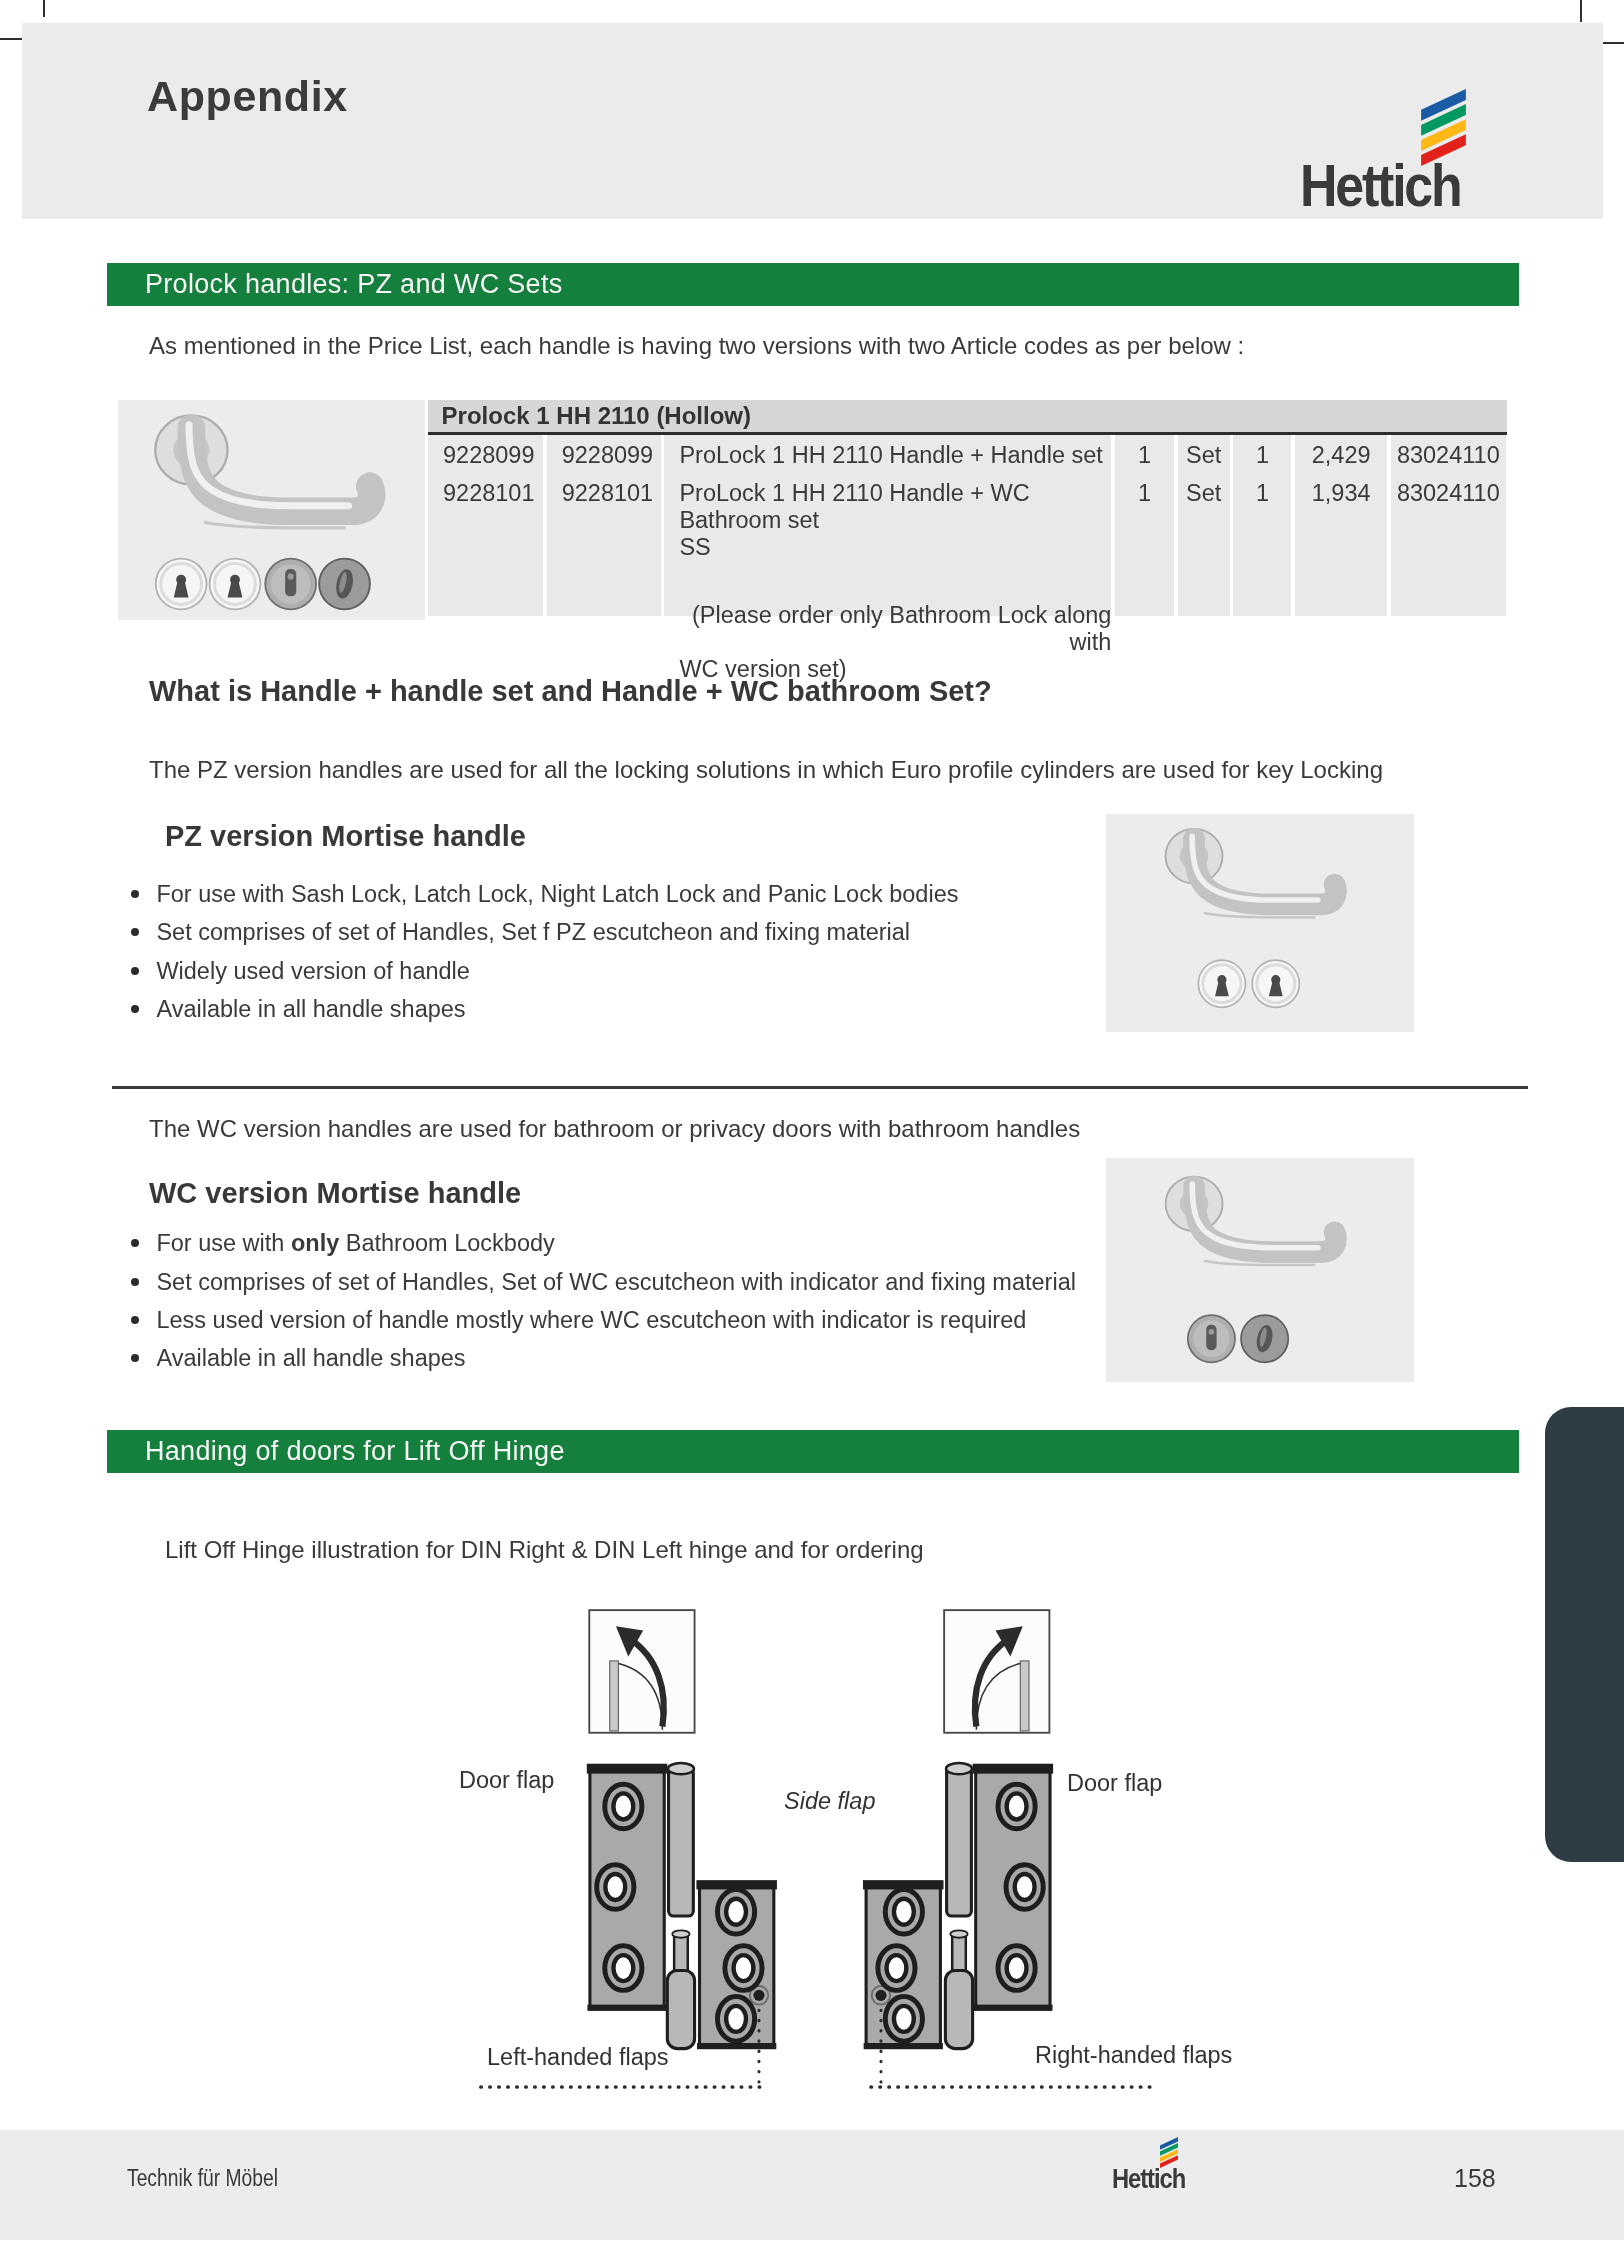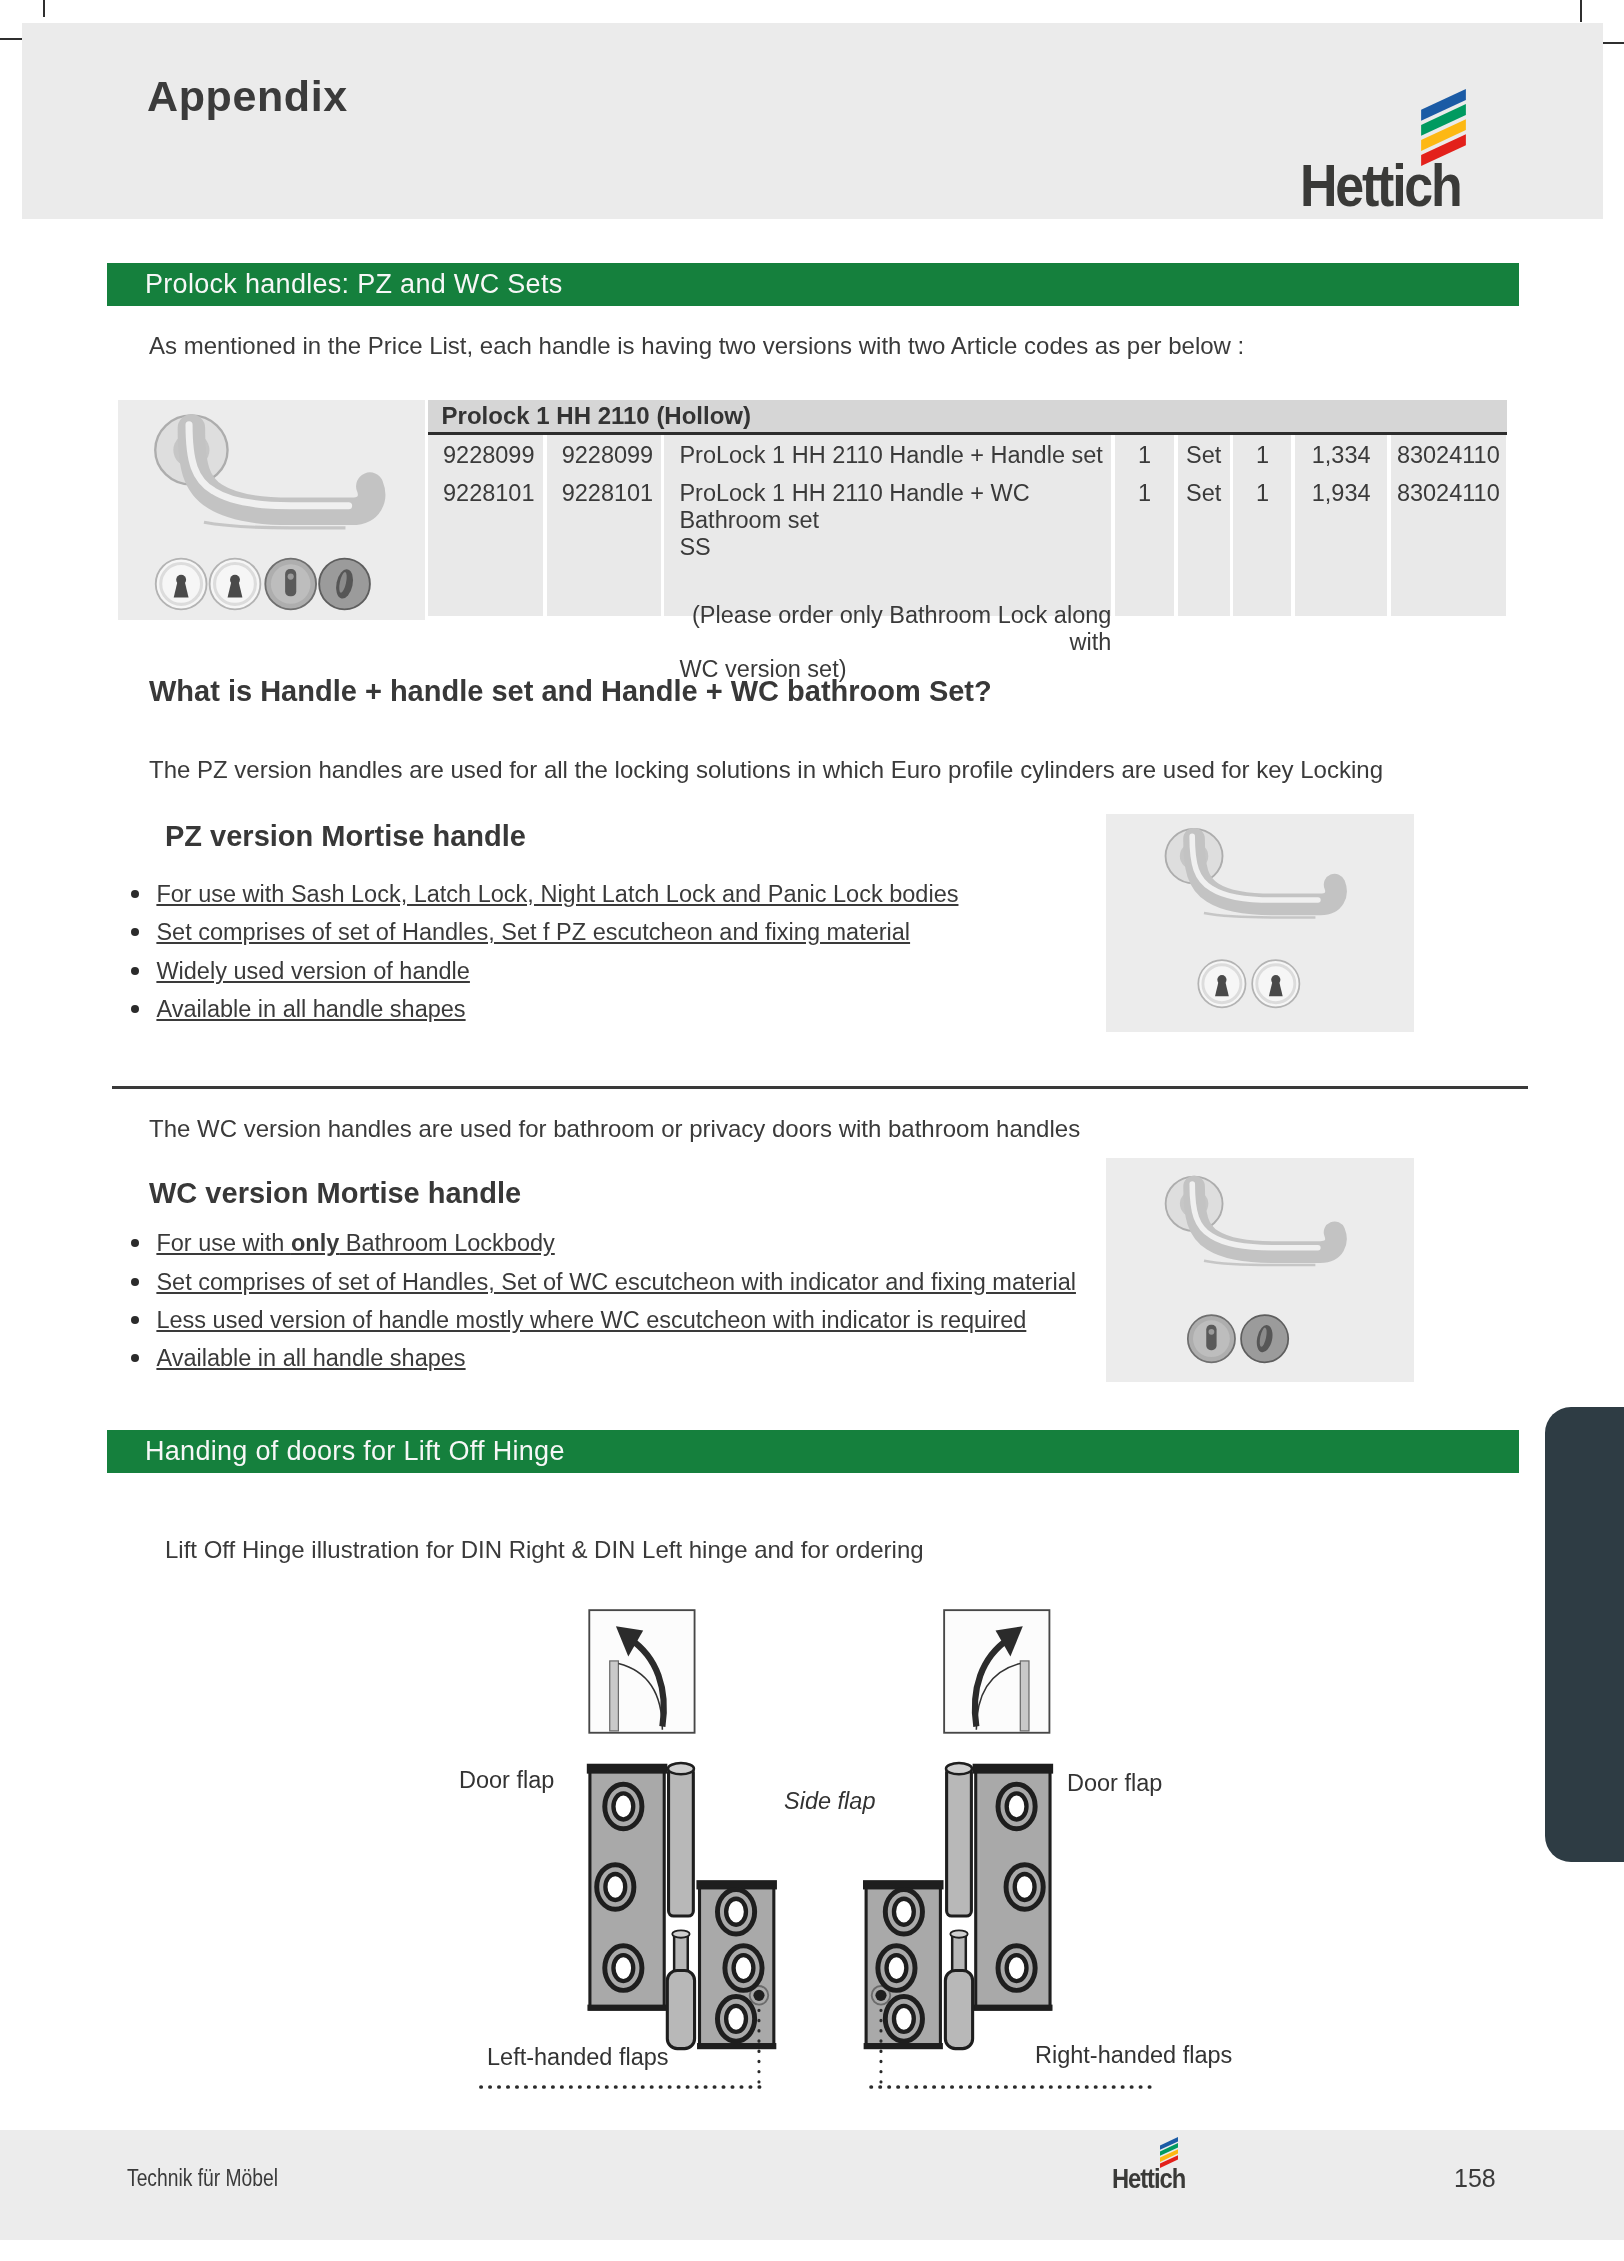--- a/index.html
+++ b/index.html
@@ -7,21 +7,21 @@
         font-family:"Liberation Sans",sans-serif;color:#3a3a3a;}
   .abs{position:absolute;}
   .mark{position:absolute;background:#2f2f2f;}
   .txt{font-size:24px;line-height:1.3;color:#3a3a3a;}
   .h-band{left:22px;top:23px;width:1581px;height:196px;background:#ebebeb;}
   .page-title{left:147px;top:72px;font-size:43px;font-weight:bold;color:#3b3b3b;letter-spacing:0.6px;}
   .banner{left:107px;width:1412px;height:43px;background:#15803d;color:#f7f7f7;font-size:27px;
           display:flex;align-items:center;padding-left:38px;box-sizing:border-box;letter-spacing:0.3px;}
   .h2{font-size:29px;font-weight:bold;color:#383838;}
   .wordmark{font-weight:bold;color:#3a3a38;transform-origin:0 0;white-space:nowrap;}
-  .bullet{position:absolute;left:131px;display:flex;gap:17.4px;font-size:23.5px;line-height:1.3;text-decoration:underline;}
+  .bullet{position:absolute;left:131px;display:flex;gap:17.4px;font-size:23.5px;line-height:1.3;}
   .dot{width:8px;height:8px;border-radius:50%;background:#2b2b2b;margin-top:10.5px;flex:none;}
   .panel{position:absolute;left:1106px;width:308px;background:#ececec;}
   .tbl-hdr{height:35px;background:#d6d6d6;border-bottom:3.1px solid #2d2d2d;display:flex;align-items:center;
            padding-left:13.6px;box-sizing:border-box;font-weight:bold;font-size:24px;color:#333;}
   .tgrid{display:grid;grid-template-columns:115px 114px 447px 59px 52px 58px 92px 115px;
          grid-template-rows:38px 143px;column-gap:3.7px;background:#ffffff;}
   .tc{background:#e9e9e9;font-size:23.5px;padding-top:6.8px;box-sizing:border-box;}
   .tc.l{padding-left:15px;}
   .tc.c{text-align:center;}
   .note{margin-top:41px;text-align:right;}
@@ -105,21 +105,21 @@
         <span>Prolock 1 HH 2110 (Hollow)</span>
       </div>
       <div class="tgrid">
 
         <div class="tc l">9228099</div>
         <div class="tc l">9228099</div>
         <div class="tc l">ProLock 1 HH 2110 Handle + Handle set SS</div>
         <div class="tc c">1</div>
         <div class="tc c">Set</div>
         <div class="tc c">1</div>
-        <div class="tc c">1,334</div>
+        <div class="tc c">2,429</div>
         <div class="tc c">83024110</div>
 
         <div class="tc l">9228101</div>
         <div class="tc l">9228101</div>
         <div class="tc l">
           <div>ProLock 1 HH 2110 Handle + WC Bathroom set</div>
           <div>SS</div>
           <div class="note">(Please order only Bathroom Lock along with</div>
           <div>WC version set)</div>
         </div>

